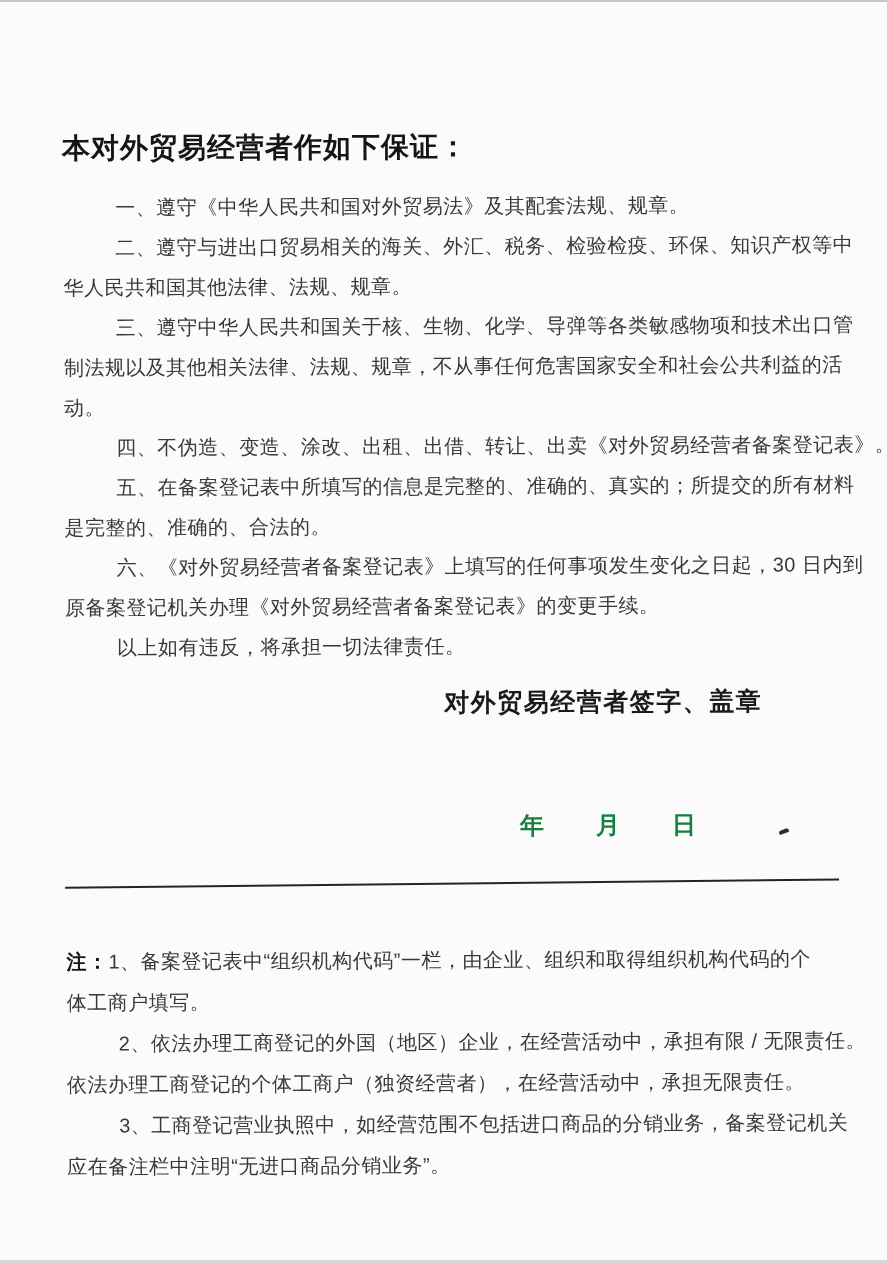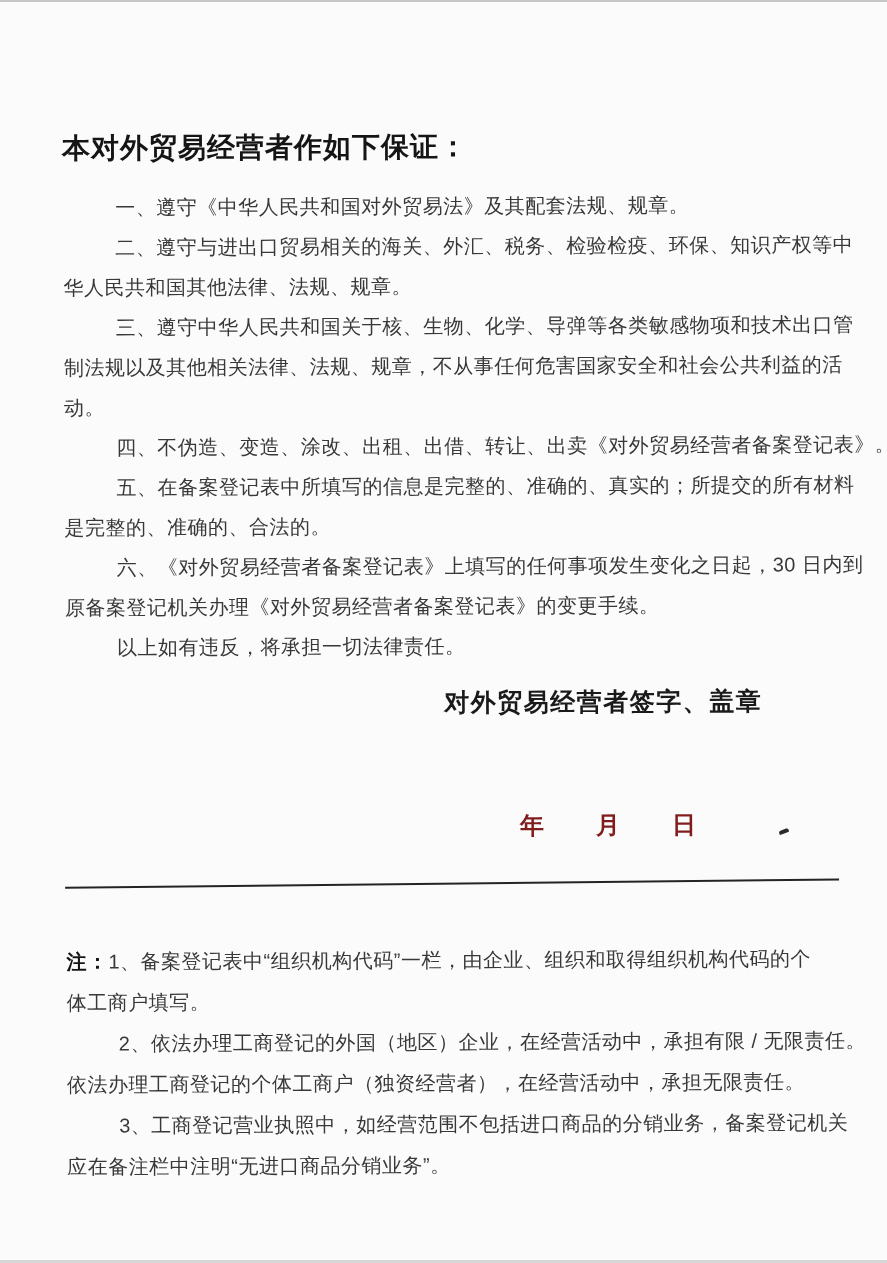--- a/index.html
+++ b/index.html
@@ -40,21 +40,21 @@
   }
   .indent { padding-left:52px; }
   .notes .line { height:41px; line-height:41px; }
   .signature-caption {
     position:absolute; left:444px; top:686px;
     font-size:25px; font-weight:bold; color:#1a1a1a;
     letter-spacing:1.5px; white-space:nowrap;
   }
   .date-line {
     position:absolute; left:519px; top:810px;
-    font-size:24px; font-weight:bold; color:#7f1d1d;
+    font-size:24px; font-weight:bold; color:#15803d;
     white-space:nowrap;
   }
   .date-line .gap { display:inline-block; width:52px; }
   .ink-mark {
     position:absolute; left:778px; top:831px;
     width:10px; height:4px; background:#2a2a2a;
     border-radius:2px 2px 1px 1px;
     transform:rotate(-20deg);
   }
   .divider-line {

